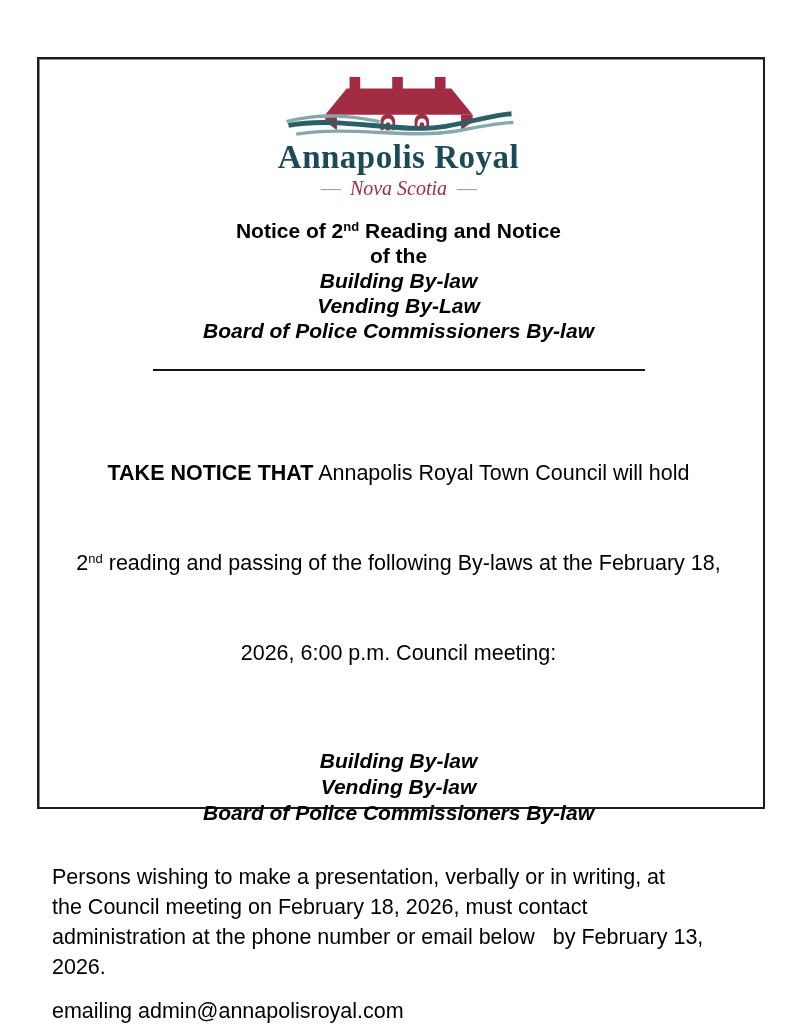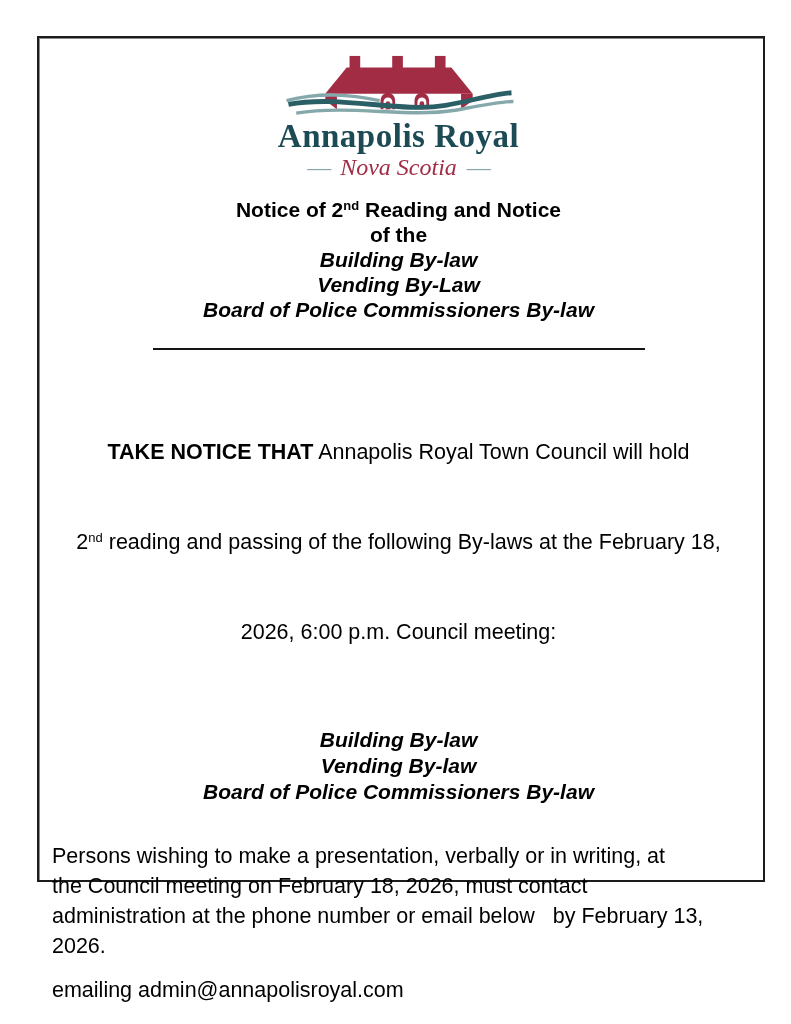--- a/index.html
+++ b/index.html
@@ -6,40 +6,40 @@
   html, body { background: #ffffff; }
   body {
     width: 791px; height: 1024px;
     position: relative;
     font-family: "Liberation Sans", sans-serif;
     color: #000;
     overflow: hidden;
   }
   .notice-box {
     position: absolute;
-    left: 37px; top: 36px;
-    width: 728px; height: 846px;
+    left: 37px; top: 57px;
+    width: 728px; height: 752px;
     border: 2px solid #1c1c1c;
     box-shadow: 1px 1px 0 #8a8a8a inset;
     padding: 14px 18px 0 13px;
     background: #fff;
   }
   
   .logo { text-align: center; }
   .logo-art { display: block; margin: 2px auto 0; width: 238px; height: 64px; }
   .logo-name {
     font-family: "Liberation Serif", serif;
     font-weight: bold;
     font-size: 33px; line-height: 37px;
     letter-spacing: 0.5px;
   }
   .logo-tagline {
     font-family: "Liberation Serif", serif;
     font-style: italic;
-    font-size: 24px; line-height: 23px;
+    font-size: 20px; line-height: 23px;
     margin-top: 1px;
   }
   .logo-tagline .dash { font-style: normal; letter-spacing: -1px; padding: 0 10px; }
   
   .title-block {
     text-align: center;
     margin-top: 18px;
     font-weight: bold;
     font-size: 21px; line-height: 25px;
   }

